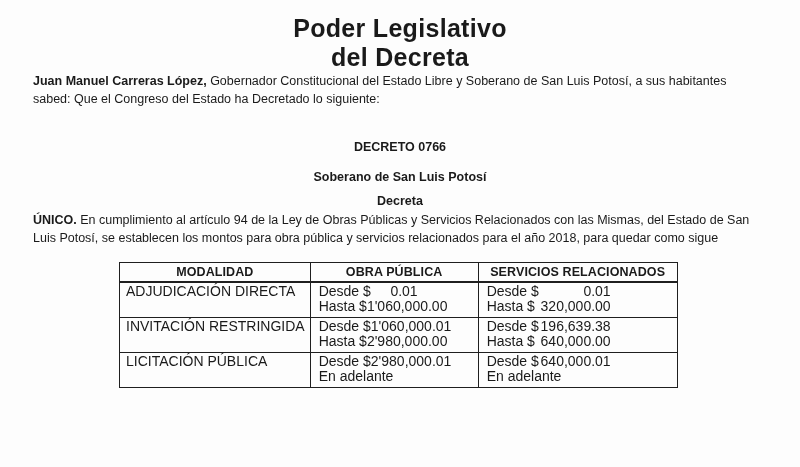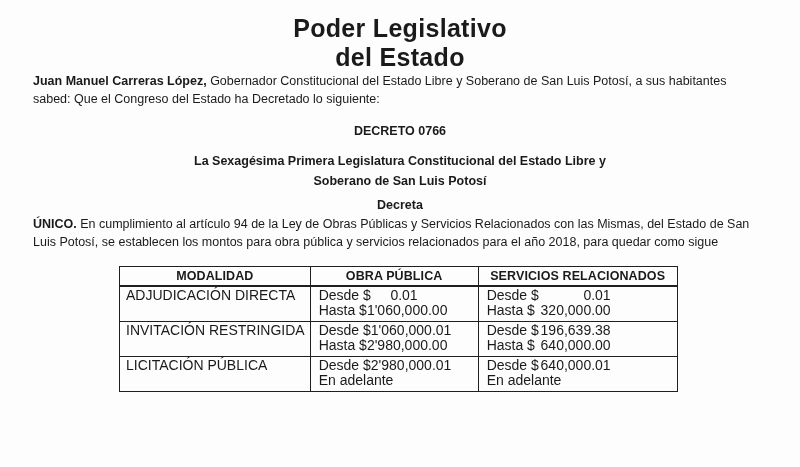--- a/index.html
+++ b/index.html
@@ -26,21 +26,21 @@
     margin: 0 33px;
   }
   .intro { width: 730px; }
   .unico { margin-top: 2px; width: 734px; }
   .center-bold {
     text-align: center;
     font-weight: 700;
     font-size: 12.5px;
     line-height: 16px;
   }
-  .decreto { margin-top: 15px; }
+  .decreto { margin-top: 31px; }
   .legislatura { margin-top: 12px; line-height: 20px; }
   .decreta { margin-top: 6px; }
   table.montos {
     border-collapse: collapse;
     table-layout: fixed;
     margin: 15px 16px 0 119px;
   }
   table.montos col.c1 { width: 175px; }
   table.montos col.c2 { width: 168px; }
   table.montos col.c3 { width: 199px; }
@@ -72,29 +72,28 @@
   .op .money-line { width: 99px; }
   .sr .money-line { width: 124px; }
 </style>
 </head>
 <body>
 
 <div class="page">
 
   <div class="title">
     <div>Poder Legislativo</div>
-    <div>del Estado</div>
+    <div>del Decreta</div>
   </div>
 
   <p class="para intro"><strong>Juan Manuel Carreras López,</strong><span> Gobernador Constitucional del Estado Libre y Soberano de San Luis Potosí, a sus habitantes sabed: Que el Congreso del Estado ha Decretado lo siguiente:</span></p>
 
   <div class="center-bold decreto">DECRETO 0766</div>
 
   <div class="center-bold legislatura">
-    <div>La Sexagésima Primera Legislatura Constitucional del Estado Libre y</div>
     <div>Soberano de San Luis Potosí</div>
   </div>
 
   <div class="center-bold decreta">Decreta</div>
 
   <p class="para unico"><strong>ÚNICO.</strong><span> En cumplimiento al artículo 94 de la Ley de Obras Públicas y Servicios Relacionados con las Mismas, del Estado de San Luis Potosí, se establecen los montos para obra pública y servicios relacionados para el año 2018, para quedar como sigue</span></p>
 
   <table class="montos">
     <colgroup>
         <col class="c1">

